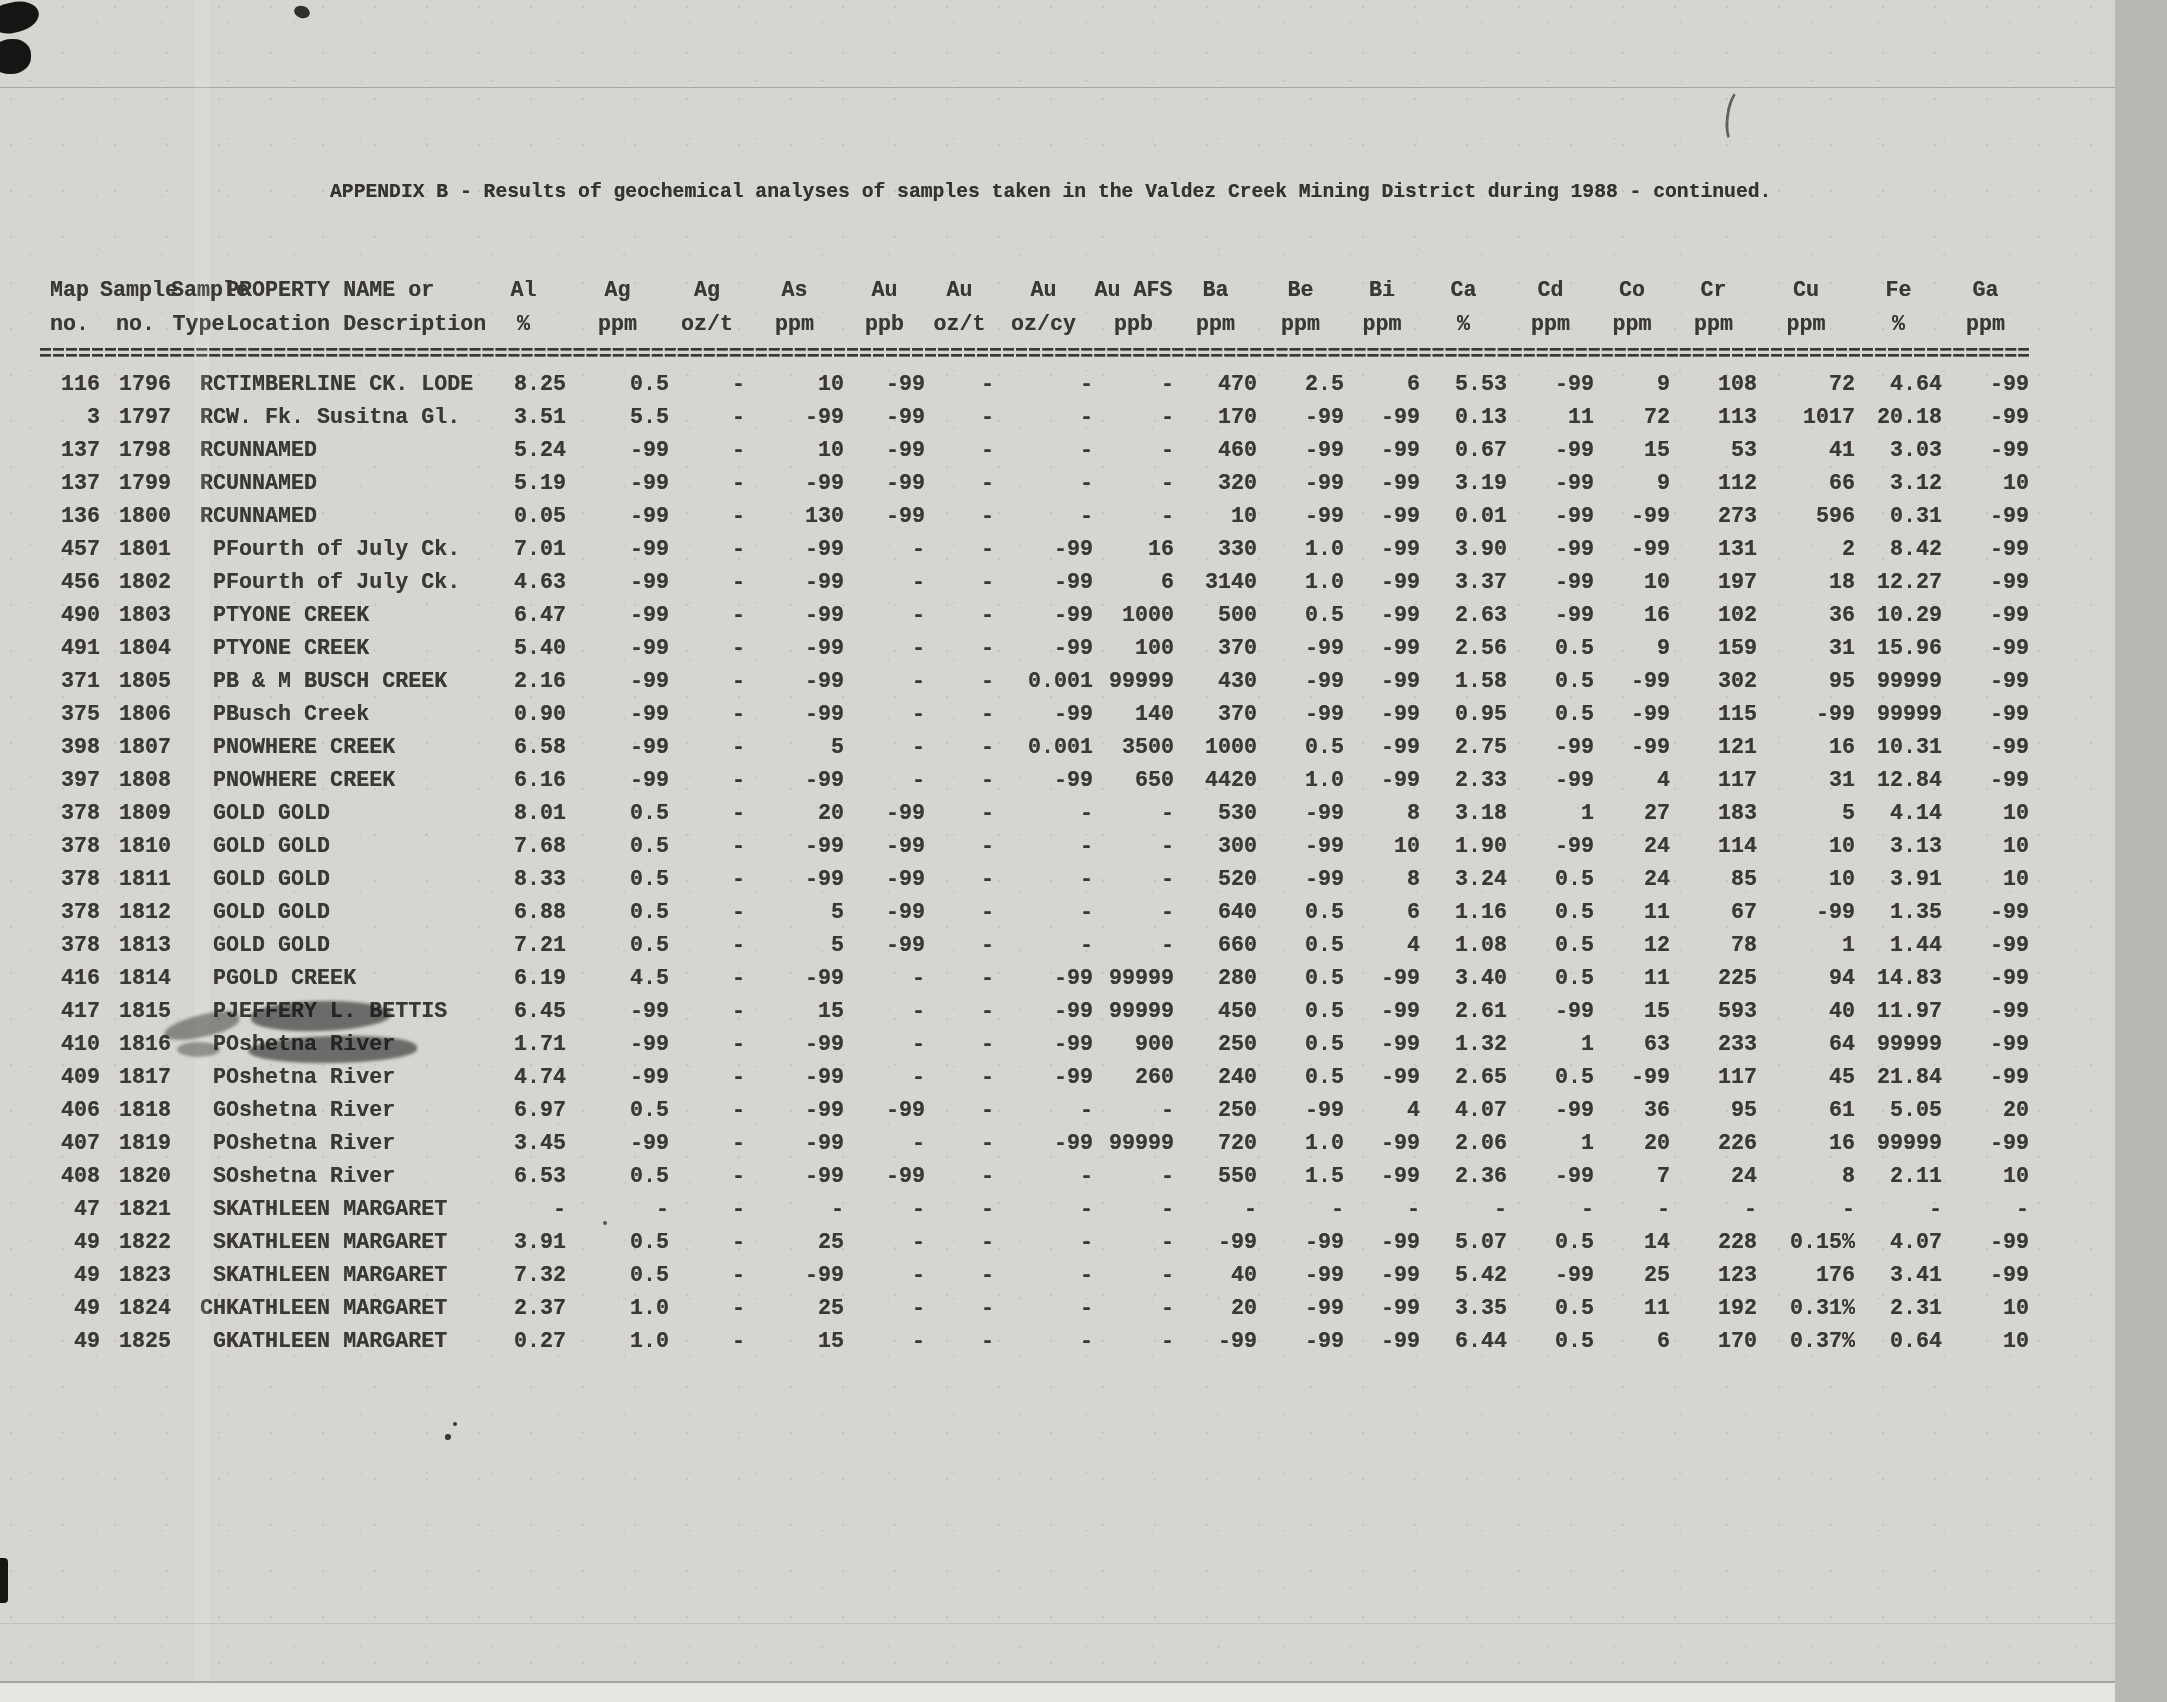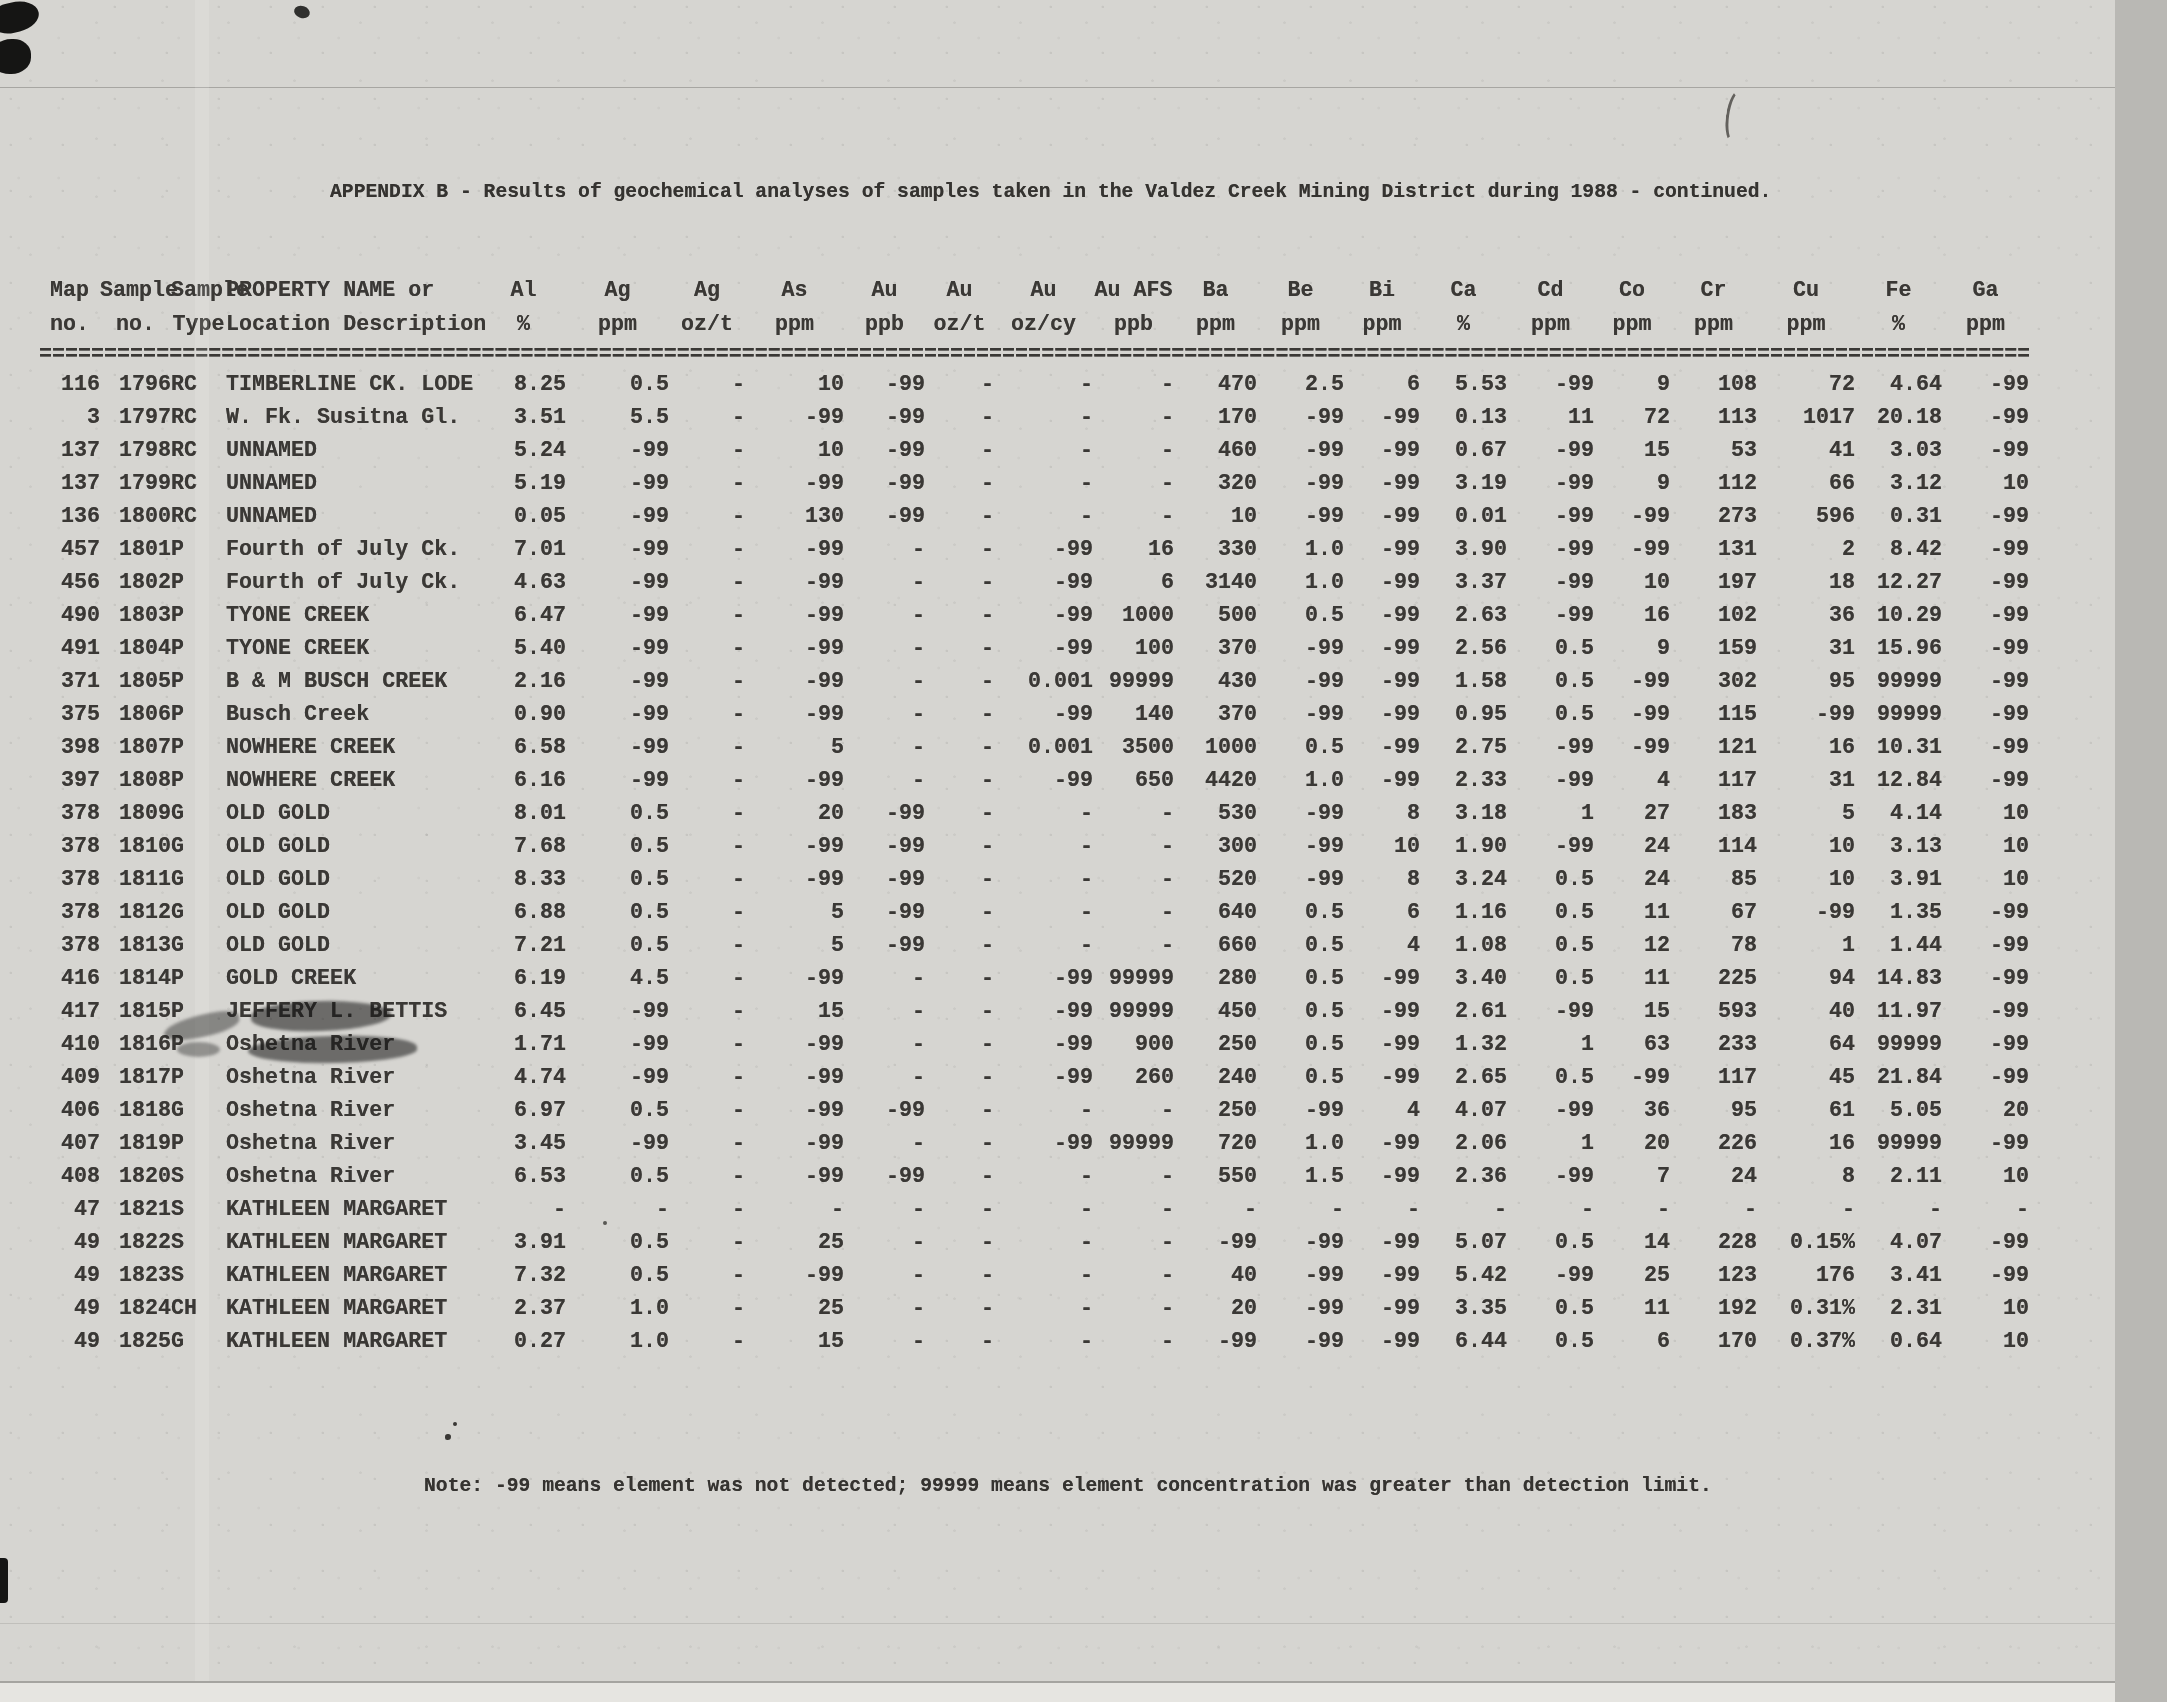--- a/index.html
+++ b/index.html
@@ -22,21 +22,21 @@
   .title{left:330px;top:181px;}
   .note{left:424px;top:1475px;}
   table.results{
     position:absolute;left:39px;top:274px;width:1987px;
     border-collapse:collapse;table-layout:fixed;
     font:700 21.7px/33px "Liberation Mono","DejaVu Sans Mono",monospace;
     color:#3a3835;text-shadow:0 0 0.6px rgba(58,56,53,0.65);
   }
   table.results td{padding:0;white-space:nowrap;overflow:visible;}
   td.num{text-align:right;}
-  td.typ{text-align:left;}
+  td.typ{text-align:right;}
   td.loc{text-align:left;padding-left:31.5px;}
   td.ctr{text-align:center;}
   thead td{vertical-align:bottom;}
   tr.h0{height:29.6px;line-height:29.6px;}
   tr.h1{height:33px;line-height:33px;}
   tr.h2{height:35px;line-height:35px;}
   tr.rule{height:25.6px;}
   tr.rule td{line-height:25.6px;overflow:hidden;letter-spacing:0;}
   tbody tr{height:33px;}
   
@@ -852,21 +852,20 @@
           <td class="num">0.5</td>
           <td class="num">6</td>
           <td class="num">170</td>
           <td class="num">0.37%</td>
           <td class="num">0.64</td>
           <td class="num">10</td>
         </tr>
       </tbody>
   </table>
 
-  <div class="note">Note: -99 means element was not detected; 99999 means element concentration was greater than detection limit.</div>
 
   <div class="art hline" style="top:87px"></div>
   <div class="art hline" style="top:1623px;opacity:.45"></div>
   <div class="art streak"></div>
 
   <div class="art blob" style="left:-7.9px;top:2px;width:47px;height:29.6px;border-radius:40% 60% 55% 45%;transform:rotate(-14deg)"></div>
   <div class="art blob" style="left:-9.9px;top:39px;width:41px;height:35px;border-radius:55% 45% 50% 50%"></div>
   <div class="art" style="left:294px;top:5.9px;width:15.8px;height:11.8px;background:rgba(30,30,28,0.9);border-radius:50%;transform:rotate(18deg)"></div>
   <div class="art" style="left:1726px;top:89px;width:15.8px;height:49px;border:3px solid transparent;border-left-color:rgba(70,68,64,0.8);border-radius:50%;transform:rotate(8deg)"></div>
 

